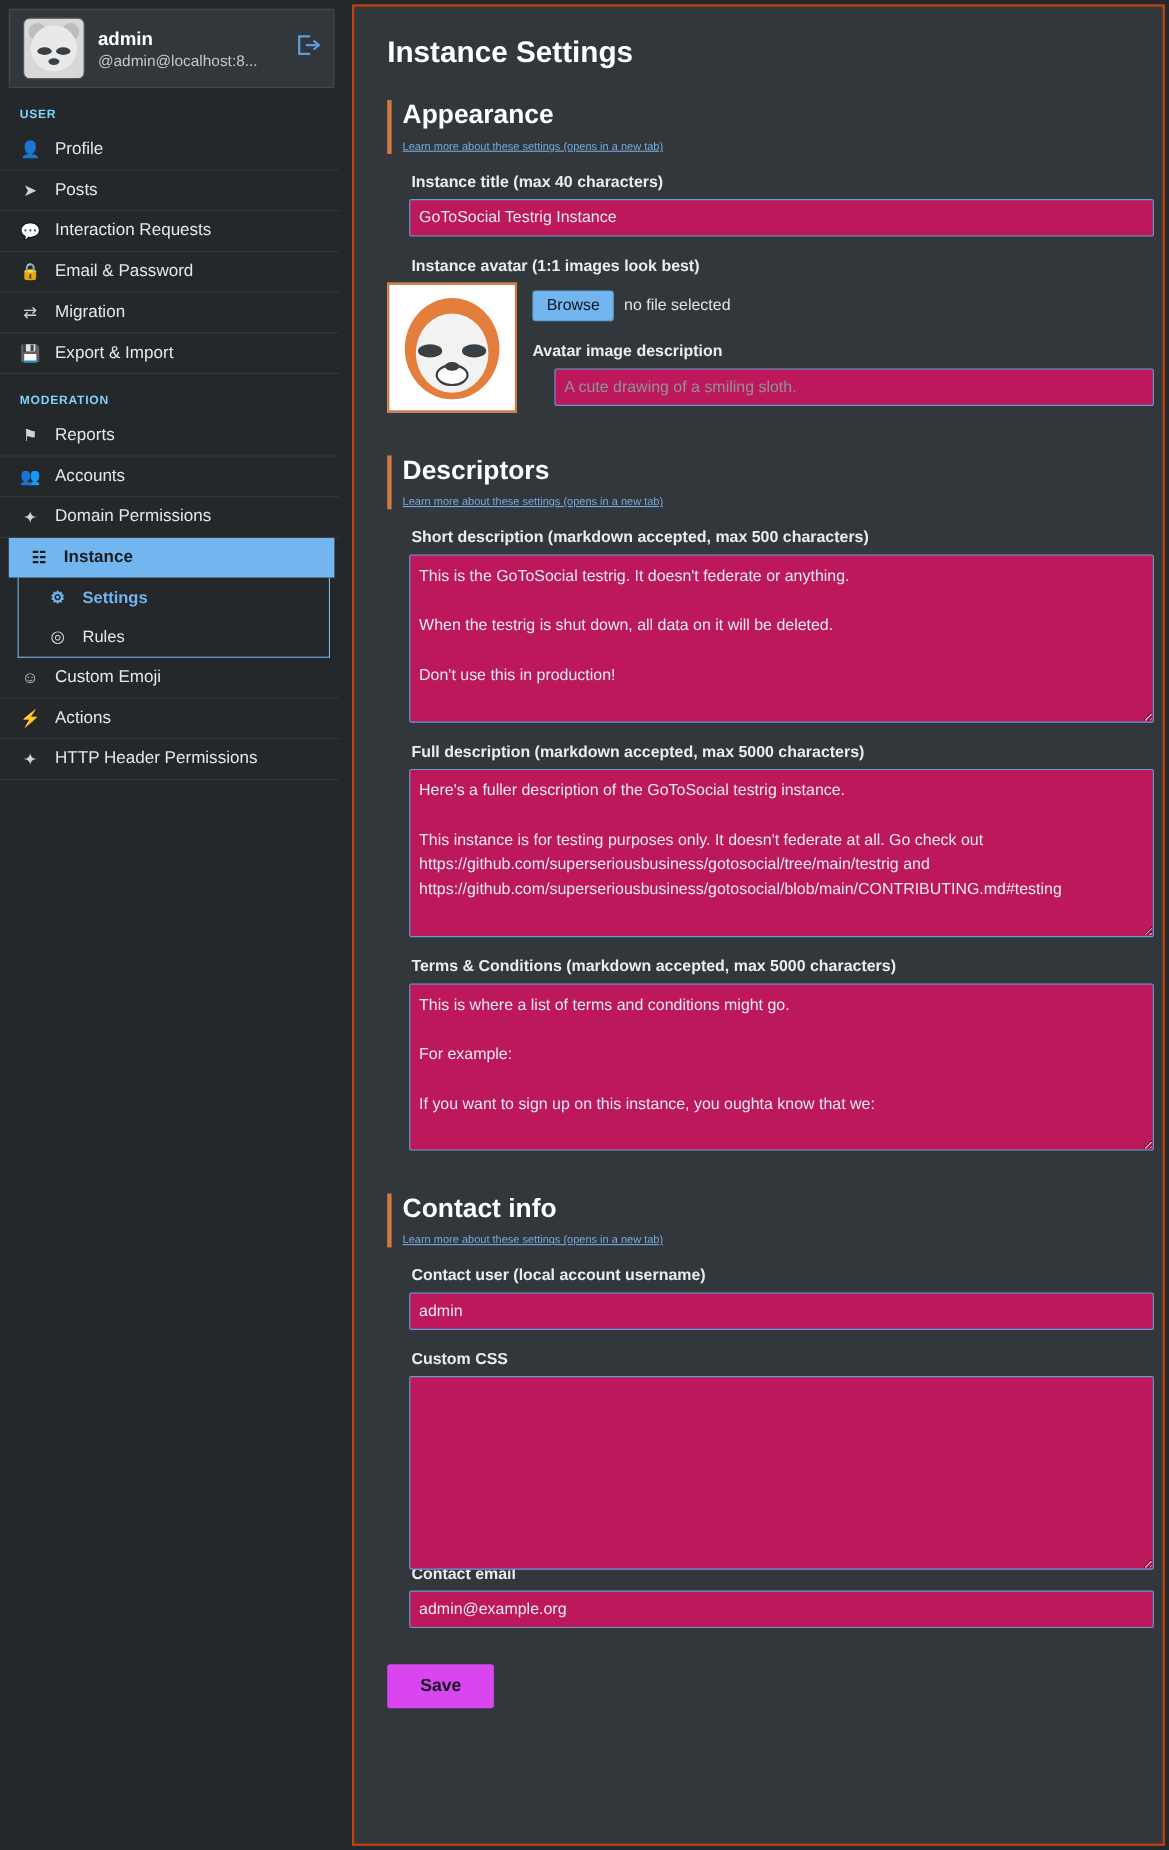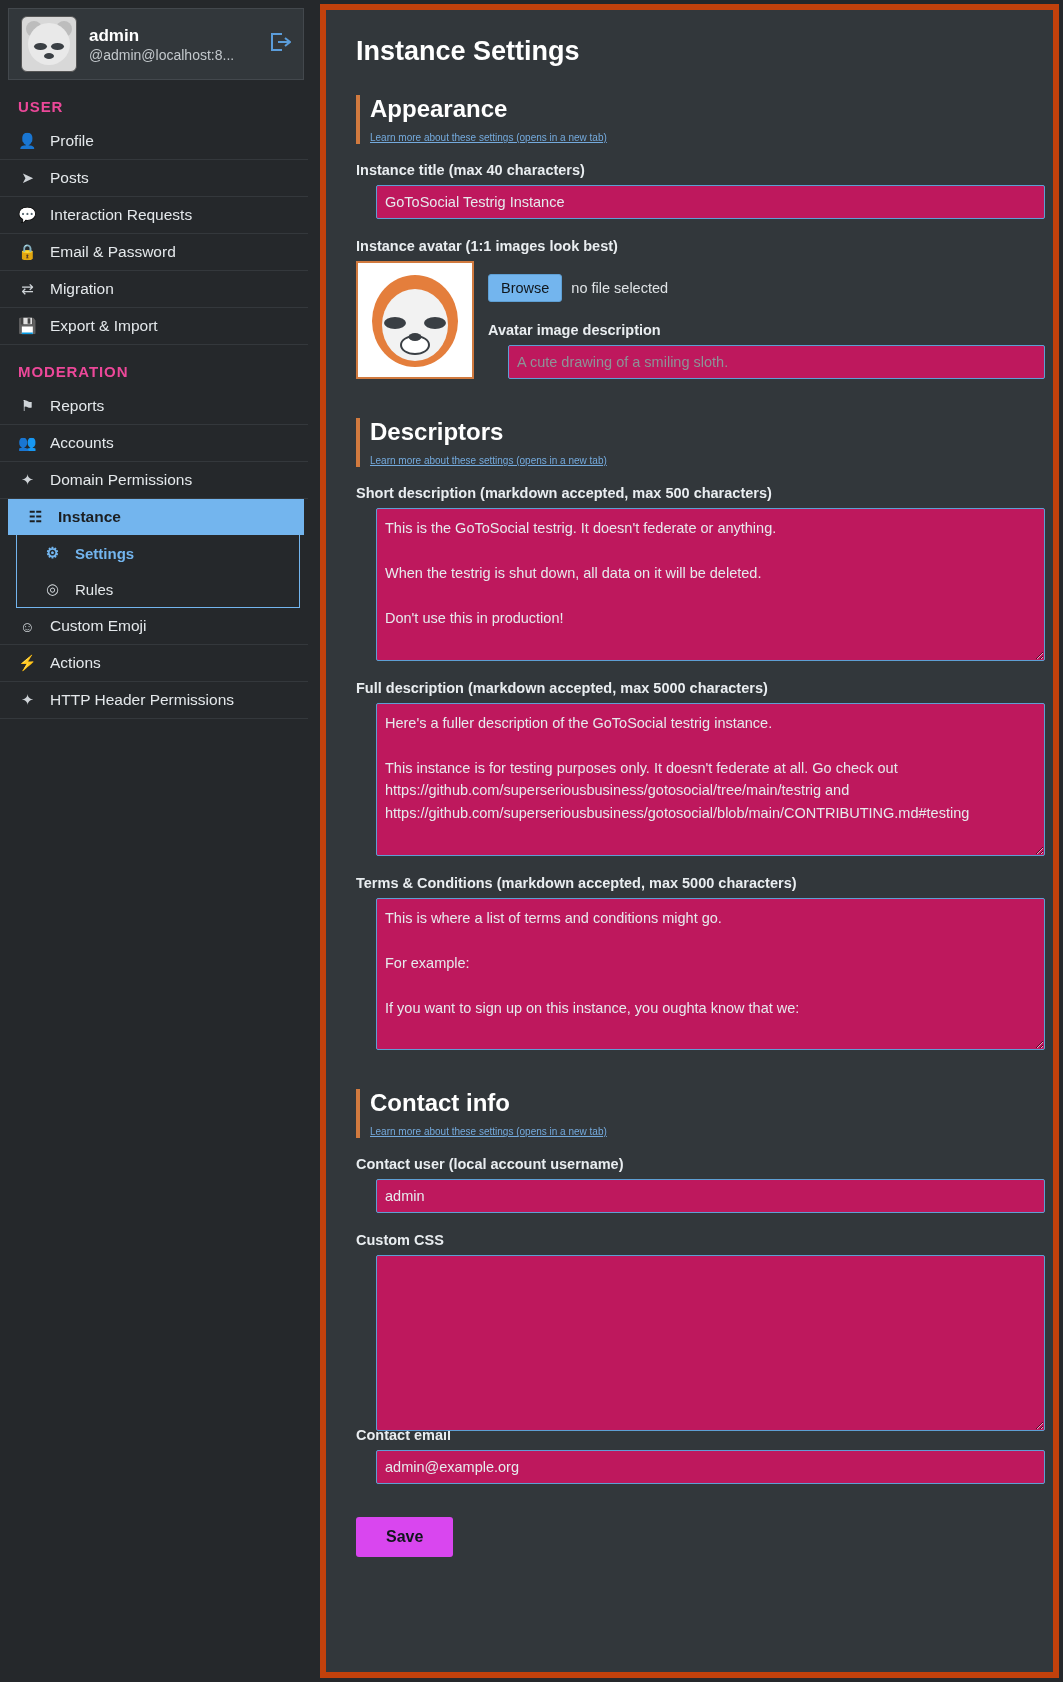--- a/index.html
+++ b/index.html
@@ -75,22 +75,22 @@
   }
   .acct-text { flex: 1; min-width: 0; }
   .acct-name { font-weight: bold; font-size: 17px; color: #fff; line-height: 1.3; }
   .acct-handle {
     font-size: 14px; color: #c3c8cc;
     white-space: nowrap; overflow: hidden; text-overflow: ellipsis;
   }
   .logout-icon { color: #5b9ddb; font-size: 21px; flex: 0 0 auto; cursor: pointer; }
 
   .nav-section {
-    color: #ec4899;
-    font-size: 15px;
+    color: #7dd3fc;
+    font-size: 11px;
     font-weight: bold;
     letter-spacing: 0.06em;
     padding: 18px 0 8px 18px;
     text-transform: uppercase;
   }
   .nav-item {
     display: flex;
     align-items: center;
     gap: 13px;
     padding: 9px 18px;
@@ -123,21 +123,21 @@
     font-size: 15px;
     border-bottom: none;
   }
   .nav-item.sub.selected { color: #73b5ee; font-weight: bold; }
   .nav-item.sub.selected .ico { color: #73b5ee; }
 
   
   .main {
     flex: 1;
     background: #32373b;
-    border: 6px solid #c2410c;
+    border: 2px solid #c2410c;
     margin: 4px 4px 4px 12px;
     padding: 26px 28px 30px 30px;
     overflow: hidden;
   }
   h1.page-title {
     font-size: 27px;
     margin: 0 0 28px 0;
     color: #fff;
     font-weight: bold;
   }
@@ -156,38 +156,39 @@
     color: #74aadd;
     text-decoration: underline;
   }
   .field { margin-bottom: 19px; }
   .field > label {
     display: block;
     font-weight: bold;
     font-size: 14.5px;
     margin-bottom: 7px;
     color: #e9edf0;
+    margin-left: 22px;
   }
   input.text, textarea.text {
     width: 100%;
     background: #be185d;
     border: 1px solid #5e9fd4;
     color: #e6eaed;
     font-family: Liberation Sans, sans-serif;
     font-size: 14.5px;
     padding: 8px 8px;
     border-radius: 2px;
     outline: none;
     display: block;
     margin-left: 20px;
   }
   textarea.text { line-height: 1.55; resize: vertical; }
   input.text::placeholder, textarea.text::placeholder { color: #8d9397; }
 
-  .avatar-row { display: flex; gap: 14px; align-items: flex-end; }
+  .avatar-row { display: flex; gap: 14px; align-items: center; }
   .avatar-lg {
     width: 118px; height: 118px;
     flex: 0 0 118px;
     border: 2px solid #d17a3f;
     background: #fff;
     position: relative;
     overflow: hidden;
   }
   .avatar-lg .head {
     position: absolute; left: 14px; top: 12px; right: 14px; bottom: 10px;

